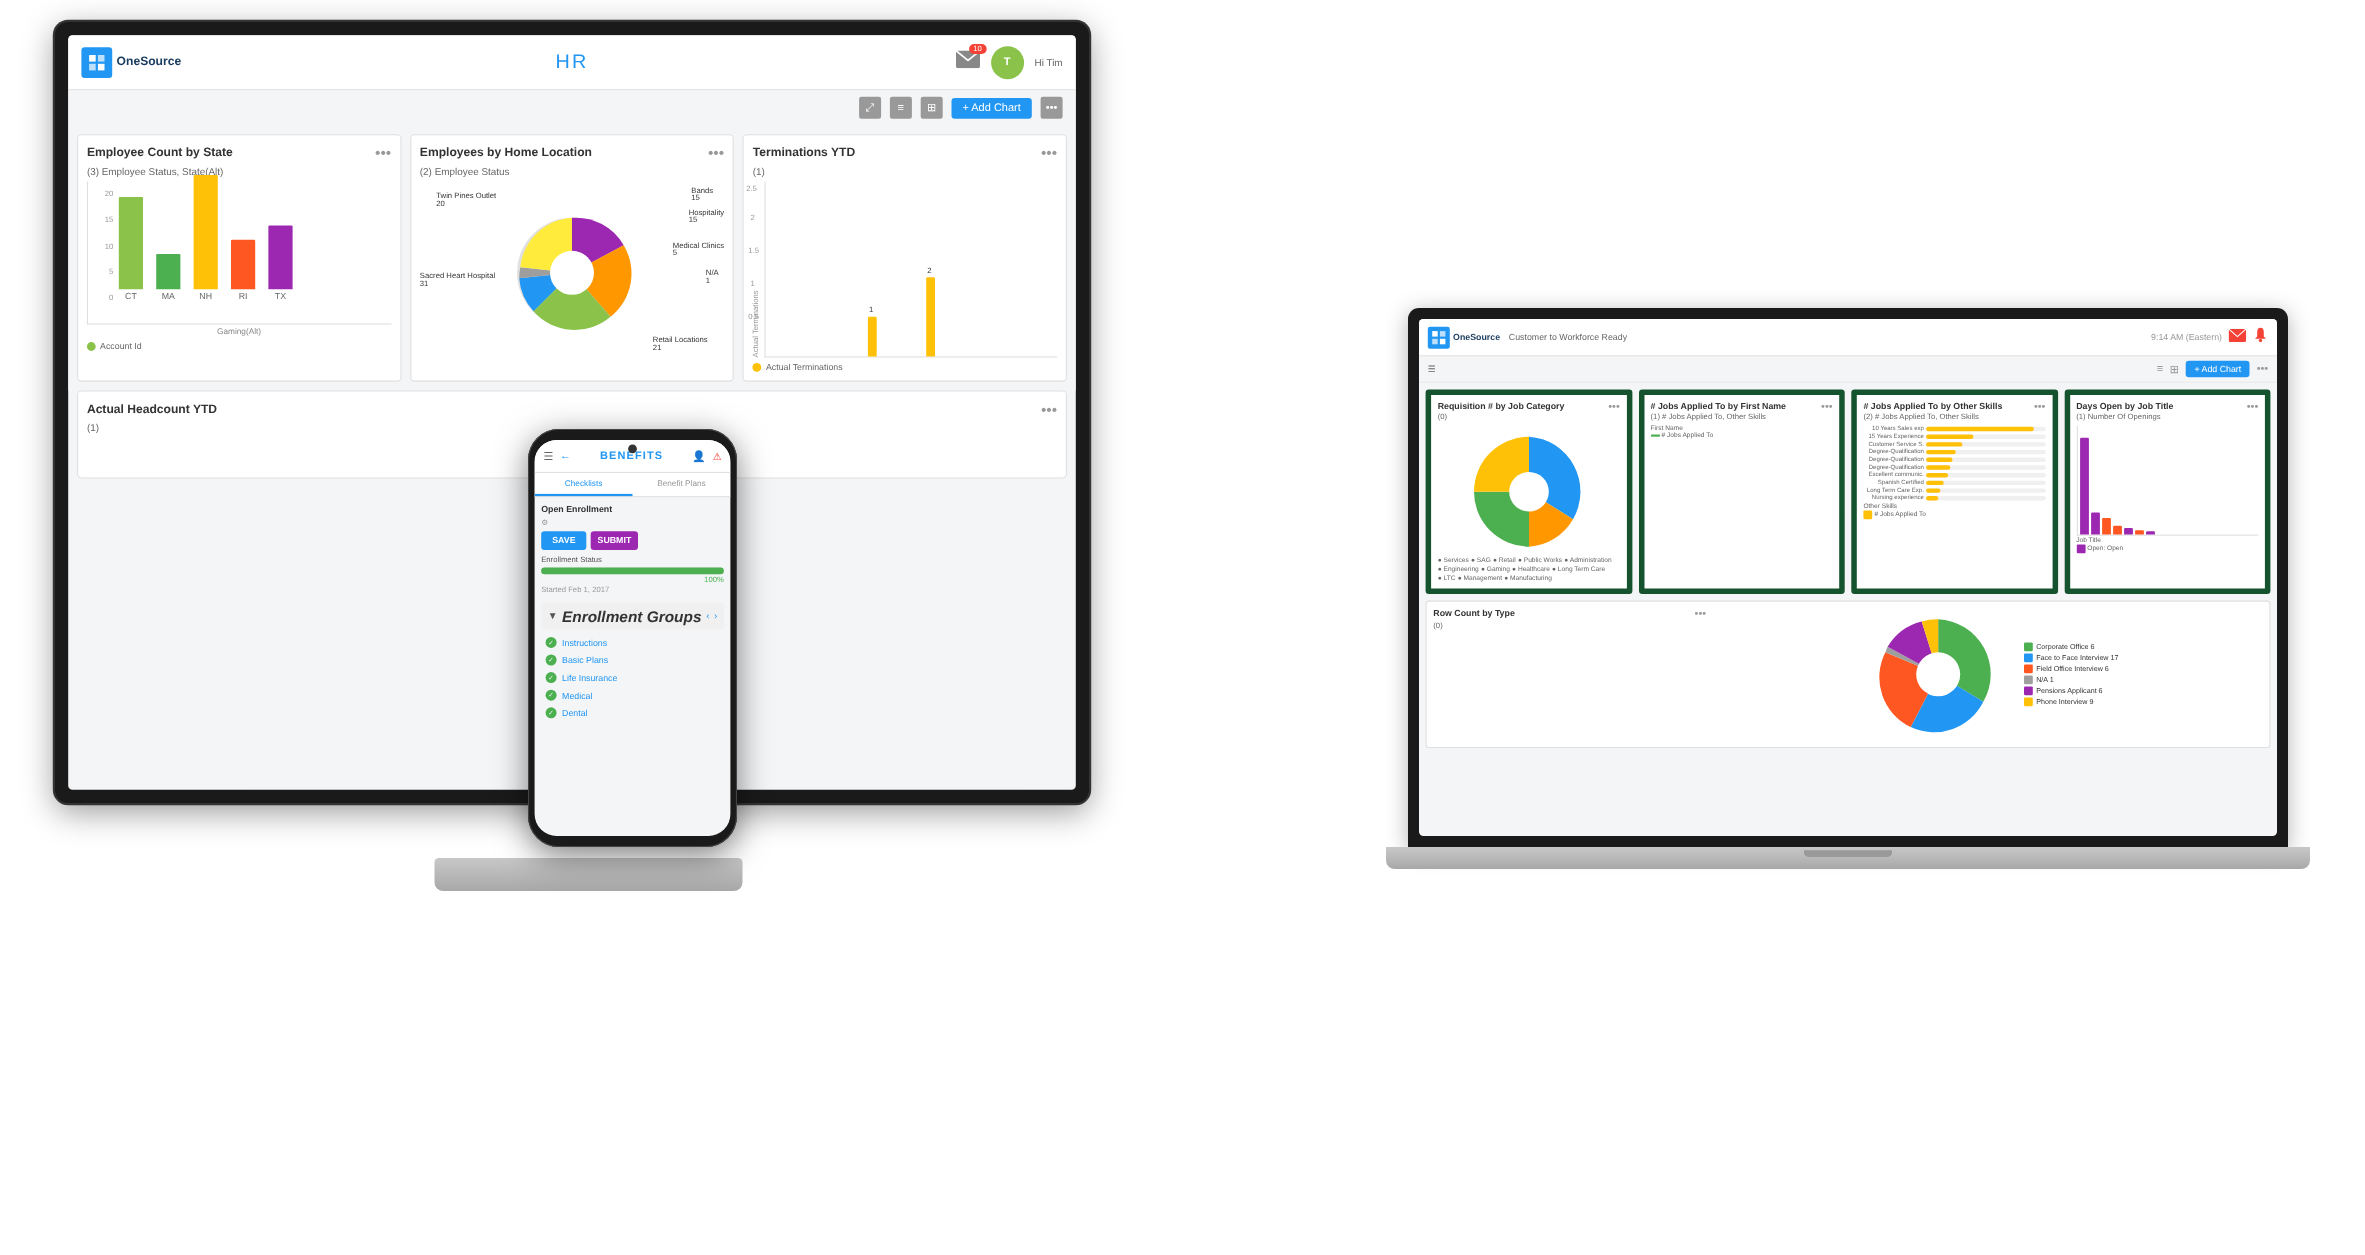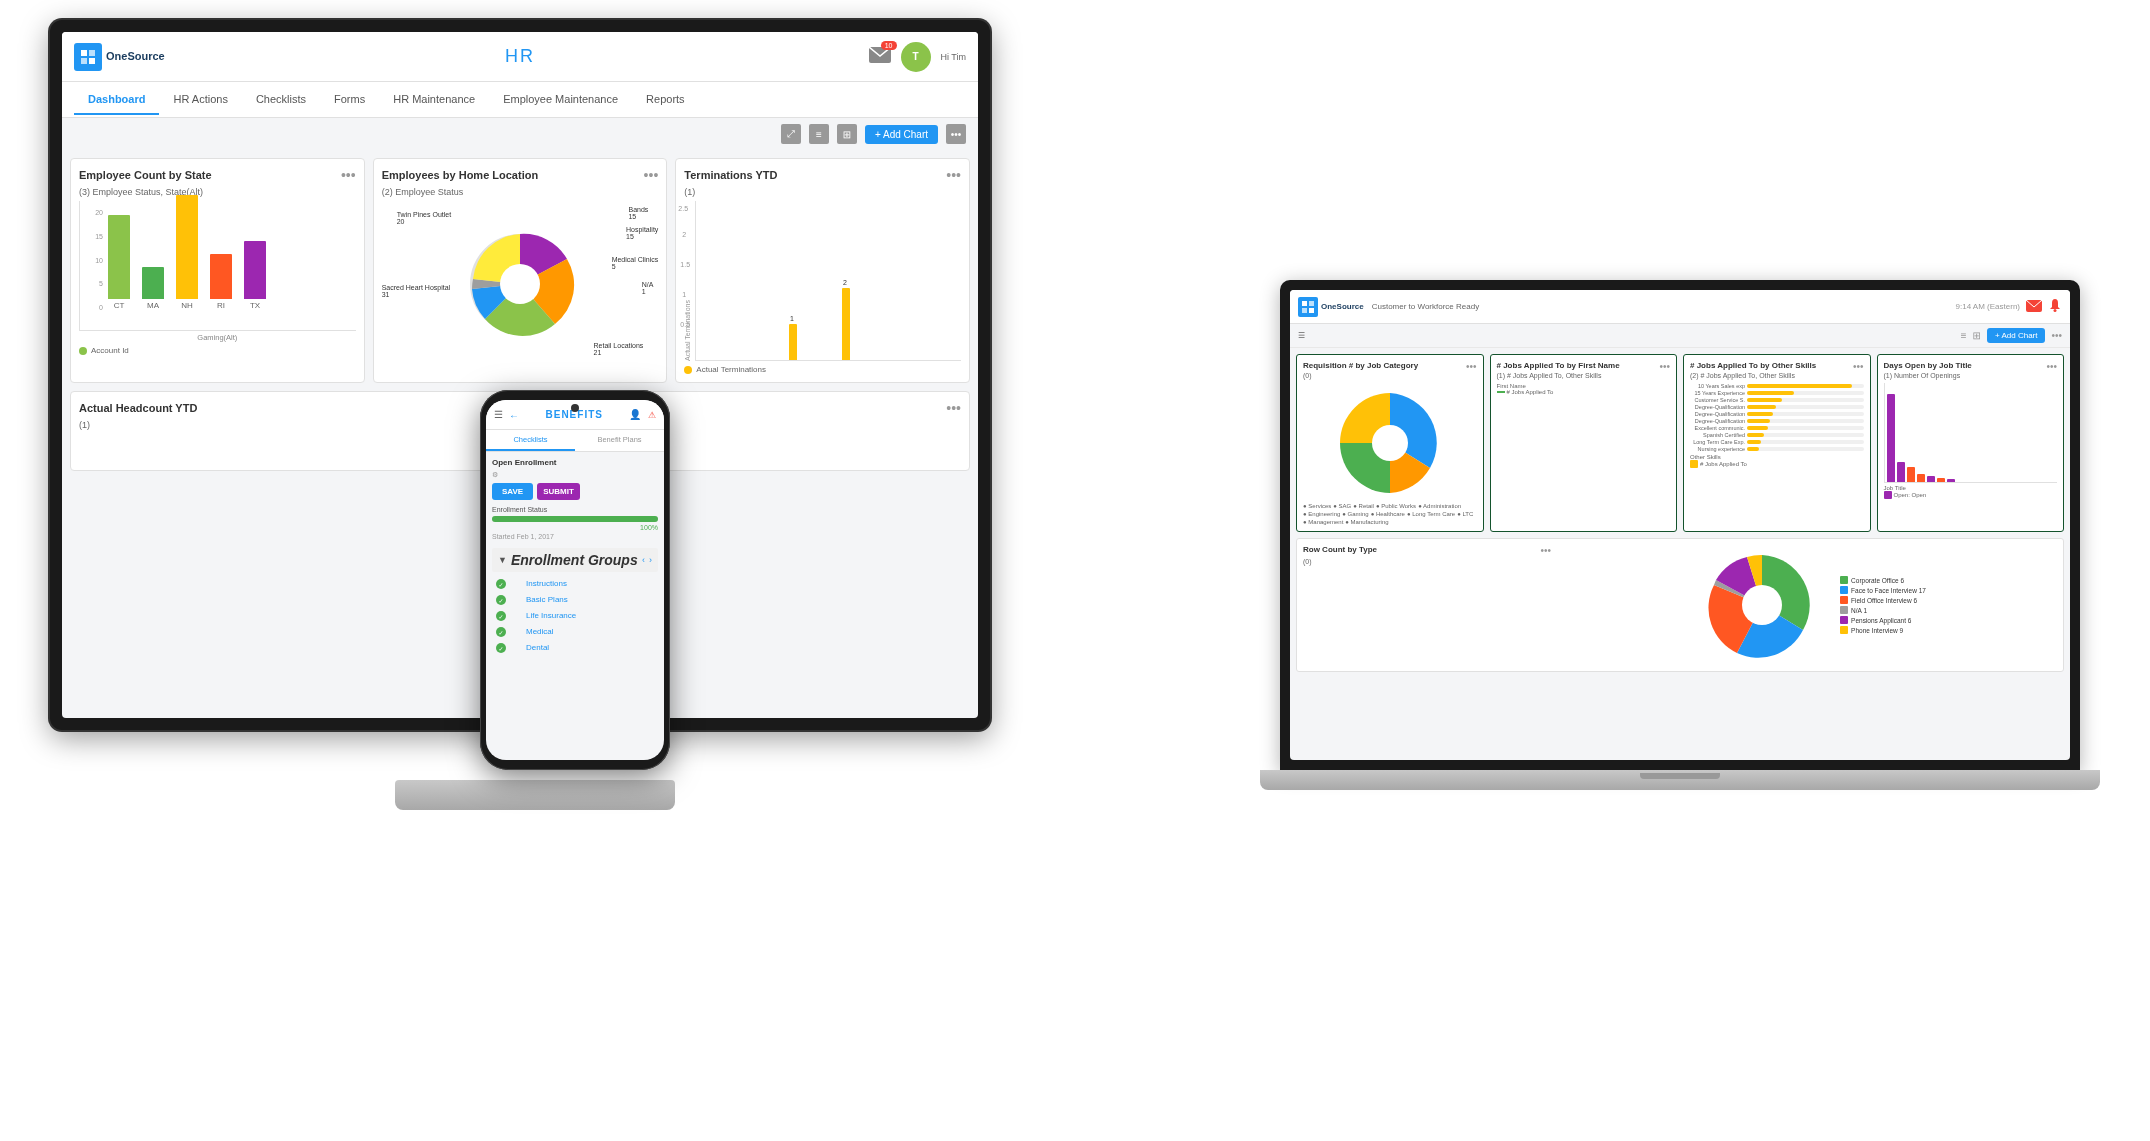--- a/index.html
+++ b/index.html
@@ -430,21 +430,22 @@
     }
     .phone-section-header-text {
       font-size: 14px;
       font-weight: 600;
       color: #333;
       flex: 1;
       font-style: italic;
     }
     .phone-list-item {
       display: flex;
-      gap: 20px;
+      align-items: center;
+      gap: 5px;
       padding: 3px 4px;
       font-size: 8px;
       color: #2196F3;
     }
     .check-circle {
       width: 10px;
       height: 10px;
       border-radius: 50%;
       background: #4CAF50;
       display: flex;
@@ -545,21 +546,21 @@
     
     .laptop-grid-top {
       display: grid;
       grid-template-columns: 1fr 1fr 1fr 1fr;
       gap: 6px;
       padding: 6px;
       background: #f4f5f7;
     }
     .laptop-chart-card {
       background: #ffffff;
-      border: 1px solid #14532d;
+      border: 5px solid #14532d;
       border-radius: 3px;
       padding: 6px;
       min-height: 160px;
     }
     .laptop-chart-title {
       font-size: 8px;
       font-weight: 600;
       color: #333;
       margin-bottom: 2px;
     }
@@ -666,29 +667,20 @@
                 <rect x="0" y="0" width="22" height="16" rx="2" fill="#888"></rect>
                 <polyline points="0,0 11,9 22,0" fill="none" stroke="white" stroke-width="1.5"></polyline>
               </svg>
               <span class="mail-badge">10</span>
             </div>
             <div class="avatar">T</div>
             <div style="font-size:9px;color:#666;">Hi Tim</div>
           </div>
         </div>
 
-        <div class="nav-tabs">
-          <div class="nav-tab active">Dashboard</div>
-          <div class="nav-tab">HR Actions</div>
-          <div class="nav-tab">Checklists</div>
-          <div class="nav-tab">Forms</div>
-          <div class="nav-tab">HR Maintenance</div>
-          <div class="nav-tab">Employee Maintenance</div>
-          <div class="nav-tab">Reports</div>
-        </div>
 
         <div class="chart-toolbar">
           <div class="toolbar-icon">⤢</div>
           <div class="toolbar-icon">≡</div>
           <div class="toolbar-icon">⊞</div>
           <button class="add-chart-btn">+ Add Chart</button>
           <div class="toolbar-icon">•••</div>
         </div>
 
         <div class="dashboard-grid">

